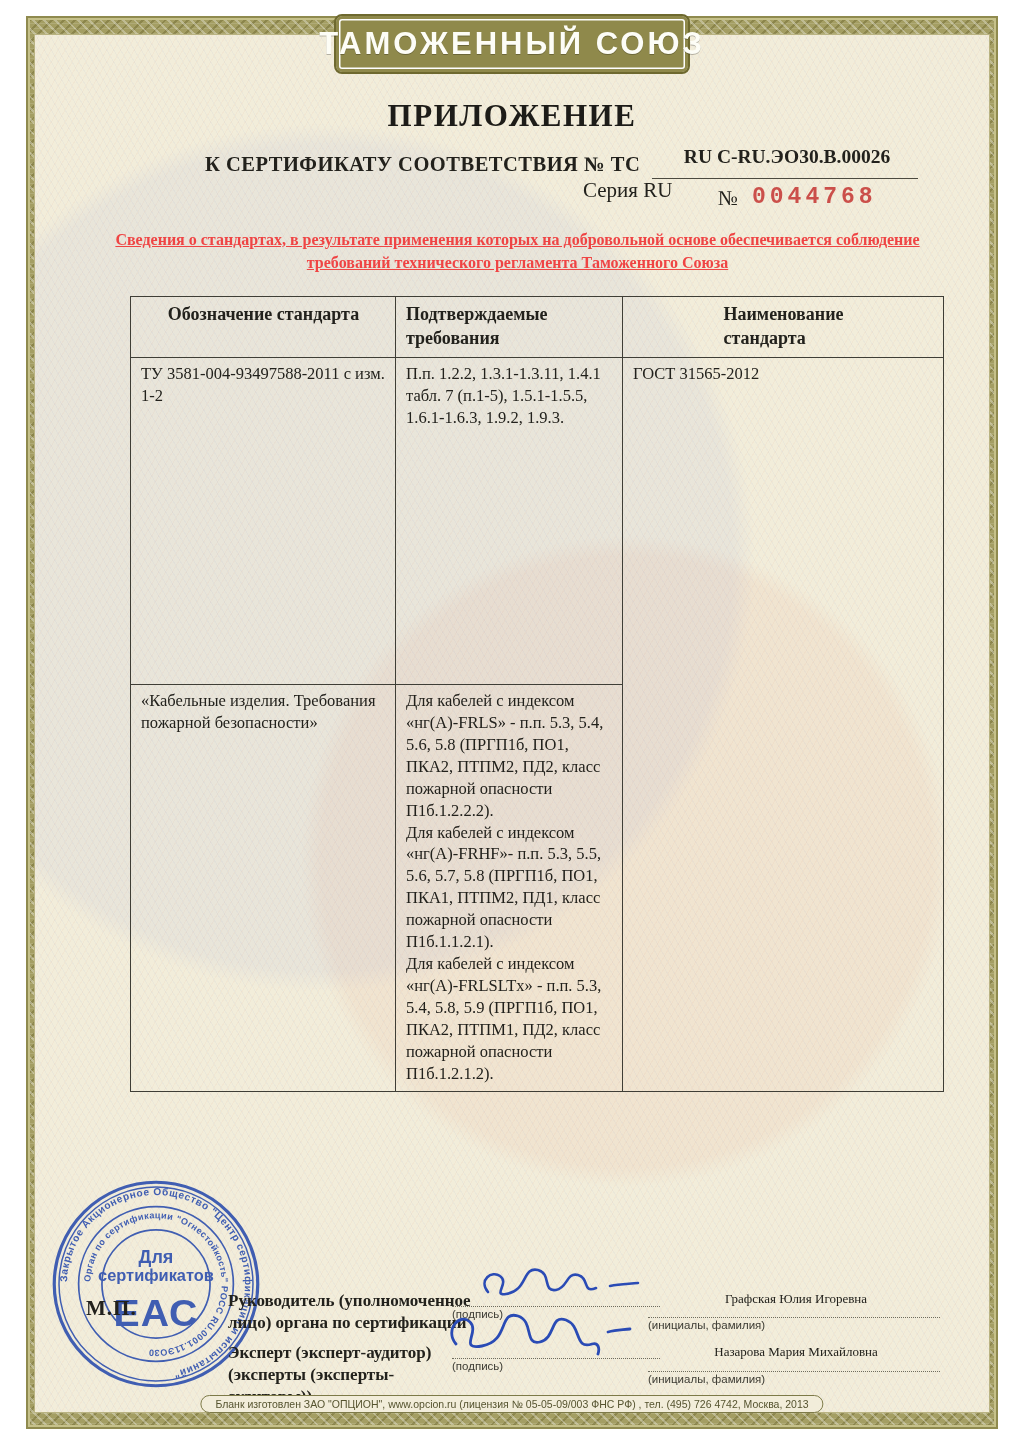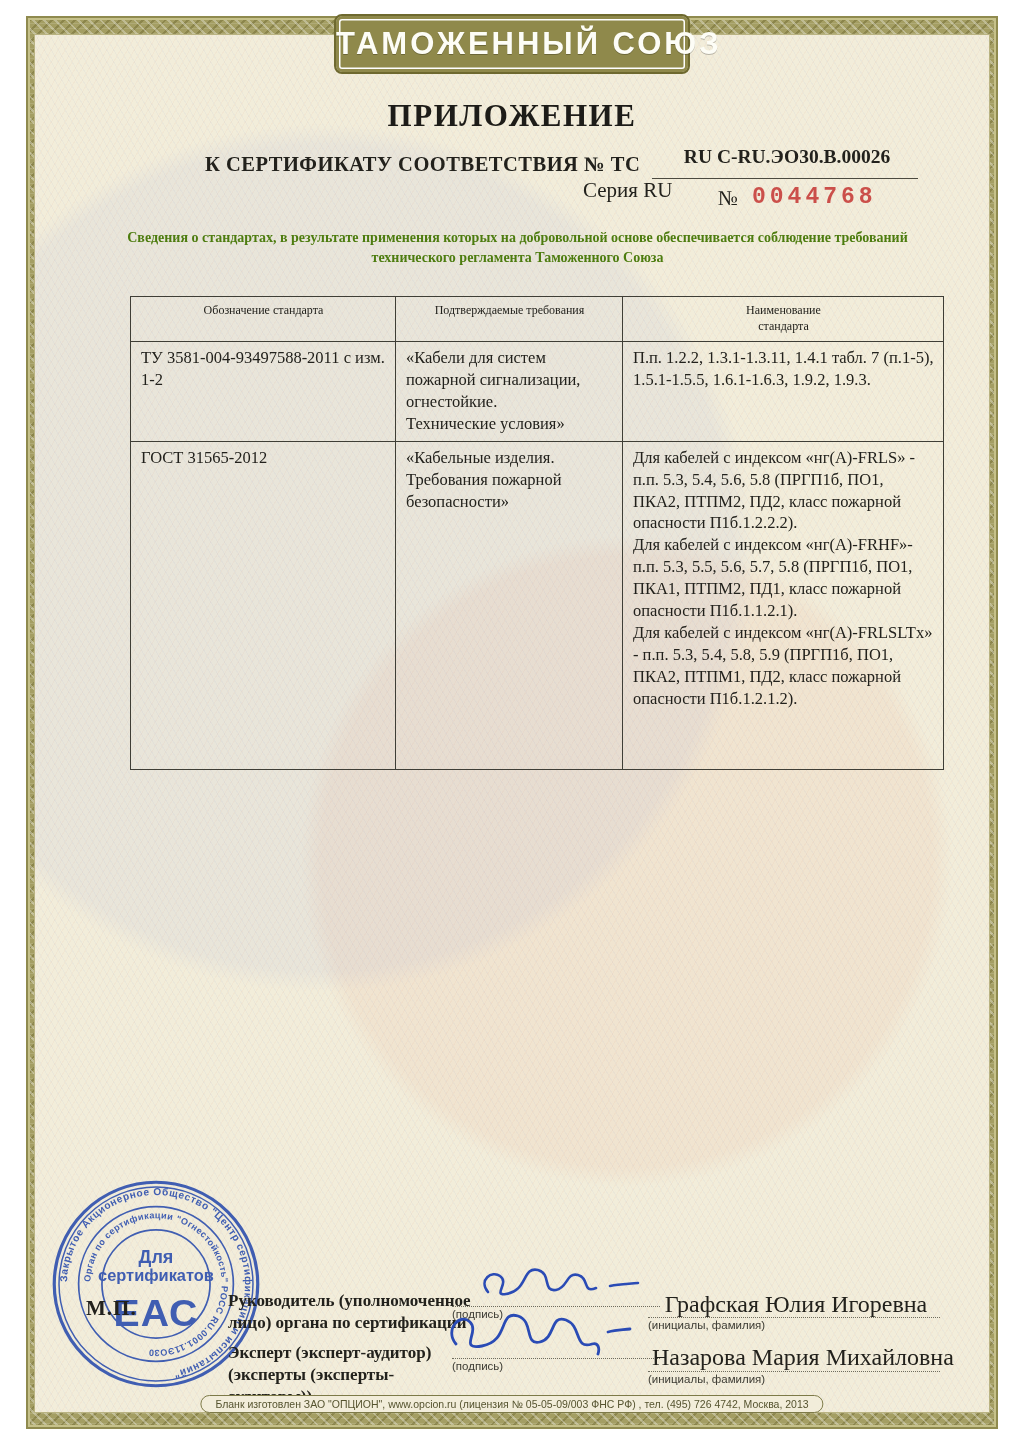--- a/index.html
+++ b/index.html
@@ -28,21 +28,21 @@
       repeating-linear-gradient(60deg, rgba(120,140,205,.06) 0 1px, transparent 1px 6px),
       repeating-linear-gradient(-60deg, rgba(225,150,120,.07) 0 1px, transparent 1px 6px);
     box-shadow: inset 0 0 0 1px #b9b382;
   }
   
   .plaque{
     position:absolute;left:50%;top:14px;transform:translateX(-50%);
     width:352px;height:56px;background:#8f894b;
     border:2px solid #6e692f;border-radius:8px;
     box-shadow: inset 0 0 0 3px #8f894b, inset 0 0 0 4.5px #ffffff;
-    display:flex;align-items:center;
+    display:flex;align-items:center;justify-content:center;
   }
   .plaque span{
     font-family:"Liberation Sans", sans-serif;font-weight:bold;
     font-size:31px;letter-spacing:3px;color:#fdfdf6;white-space:nowrap;
     text-shadow:0 1px 0 rgba(0,0,0,.25);
   }
   .doc-title{
     position:absolute;left:0;right:0;top:98px;text-align:center;
     font-size:31px;font-weight:bold;letter-spacing:1.5px;color:#1d1c18;
   }
@@ -60,58 +60,58 @@
   }
   .series-label{position:absolute;left:583px;top:178px;font-size:21px;}
   .series-no{position:absolute;left:718px;top:186px;font-size:21px;}
   .serial{
     position:absolute;left:752px;top:184px;
     font-family:"Liberation Mono", monospace;font-weight:bold;
     font-size:23px;letter-spacing:4px;color:#cb4f4a;
   }
   .intro{
     position:absolute;left:95px;top:228px;width:845px;text-align:center;
-    font-size:14px;font-weight:bold;line-height:1.45;color:#4d7c0f;
+    font-size:16px;font-weight:bold;line-height:1.45;color:#ef4444;text-decoration:underline;
   }
   
   .std-table{
     position:absolute;left:130px;top:296px;width:812px;
     display:grid;grid-template-columns:265px 227px 320px;
     border:1.5px solid #3f3e36;background:transparent;
   }
   .cell{
     border-right:1.2px solid #3f3e36;border-bottom:1.2px solid #3f3e36;
     padding:5px 9px 6px 10px;font-size:16.5px;line-height:1.33;
     white-space:pre-line;
   }
   .cell:nth-child(3n){border-right:none;}
   .cell.last-row{border-bottom:none;}
   .cell.hdr{
-    font-weight:normal;text-align:center;font-size:12px;
+    font-weight:bold;text-align:left;font-size:18px;
     display:flex;align-items:flex-start;justify-content:center;
     min-height:31px;padding-top:6px;
   }
   .row1{min-height:79px;}
   .row2{min-height:316px;}
   
   .stamp{position:absolute;left:50px;top:1178px;width:212px;height:212px;opacity:.9;}
   .mp{position:absolute;left:86px;top:1296px;font-size:21px;font-weight:bold;letter-spacing:1px;}
   .role{position:absolute;left:228px;width:250px;font-size:17px;font-weight:bold;line-height:1.3;white-space:pre-line;}
   .role.r1{top:1290px;}
   .role.r2{top:1342px;}
   .sigline{position:absolute;height:0;border-bottom:1.3px dotted #6f6d5e;}
   .sig1line{left:452px;top:1306px;width:208px;}
   .sig2line{left:452px;top:1358px;width:208px;}
   .sigcaption{
     position:absolute;text-align:left;font-family:"Liberation Sans", sans-serif;
     font-size:11.5px;color:#3c3b33;
   }
   .cap-sig1{left:452px;top:1308px;width:208px;}
   .cap-sig2{left:452px;top:1360px;width:208px;}
-  .name{position:absolute;left:652px;width:288px;text-align:center;font-size:24px;white-space:nowrap;}
+  .name{position:absolute;left:652px;width:288px;text-align:center;font-size:13px;white-space:nowrap;}
   .name.n1{top:1291px;}
   .name.n2{top:1344px;}
   .nameline{position:absolute;left:648px;width:292px;height:0;border-bottom:1.3px dotted #6f6d5e;}
   .n1line{top:1317px;}
   .n2line{top:1371px;}
   .cap-n1{left:648px;top:1319px;width:292px;}
   .cap-n2{left:648px;top:1373px;width:292px;}
   .sig-svg{position:absolute;pointer-events:none;}
   .sig-svg.s1{left:470px;top:1258px;}
   .sig-svg.s2{left:440px;top:1300px;}
@@ -145,22 +145,20 @@
 
   <div class="intro">Сведения о стандартах, в результате применения которых на добровольной основе обеспечивается соблюдение требований технического регламента Таможенного Союза</div>
 
   <div class="std-table">
     <div class="cell hdr">Обозначение стандарта</div>
     <div class="cell hdr">Подтверждаемые требования</div>
     <div class="cell hdr">Наименование
 стандарта</div>
 
     <div class="cell row1">ТУ 3581-004-93497588-2011 с изм. 1-2</div>
-    <div class="cell row1">«Кабели для систем пожарной сигнализации, огнестойкие.
-Технические условия»</div>
     <div class="cell row1">П.п. 1.2.2, 1.3.1-1.3.11, 1.4.1 табл. 7 (п.1-5), 1.5.1-1.5.5, 1.6.1-1.6.3, 1.9.2, 1.9.3.</div>
 
     <div class="cell row2 last-row">ГОСТ 31565-2012</div>
     <div class="cell row2 last-row">«Кабельные изделия. Требования пожарной безопасности»</div>
     <div class="cell row2 last-row">Для кабелей с индексом «нг(А)-FRLS» - п.п. 5.3, 5.4, 5.6, 5.8 (ПРГП1б, ПО1, ПКА2, ПТПМ2, ПД2, класс пожарной опасности П1б.1.2.2.2).
 Для кабелей с индексом «нг(А)-FRHF»- п.п. 5.3, 5.5, 5.6, 5.7, 5.8 (ПРГП1б, ПО1, ПКА1, ПТПМ2, ПД1, класс пожарной опасности П1б.1.1.2.1).
 Для кабелей с индексом «нг(А)-FRLSLTх» - п.п. 5.3, 5.4, 5.8, 5.9 (ПРГП1б, ПО1, ПКА2, ПТПМ1, ПД2, класс пожарной опасности П1б.1.2.1.2).</div>
   </div>
 
   <svg class="stamp" viewBox="0 0 200 200">

